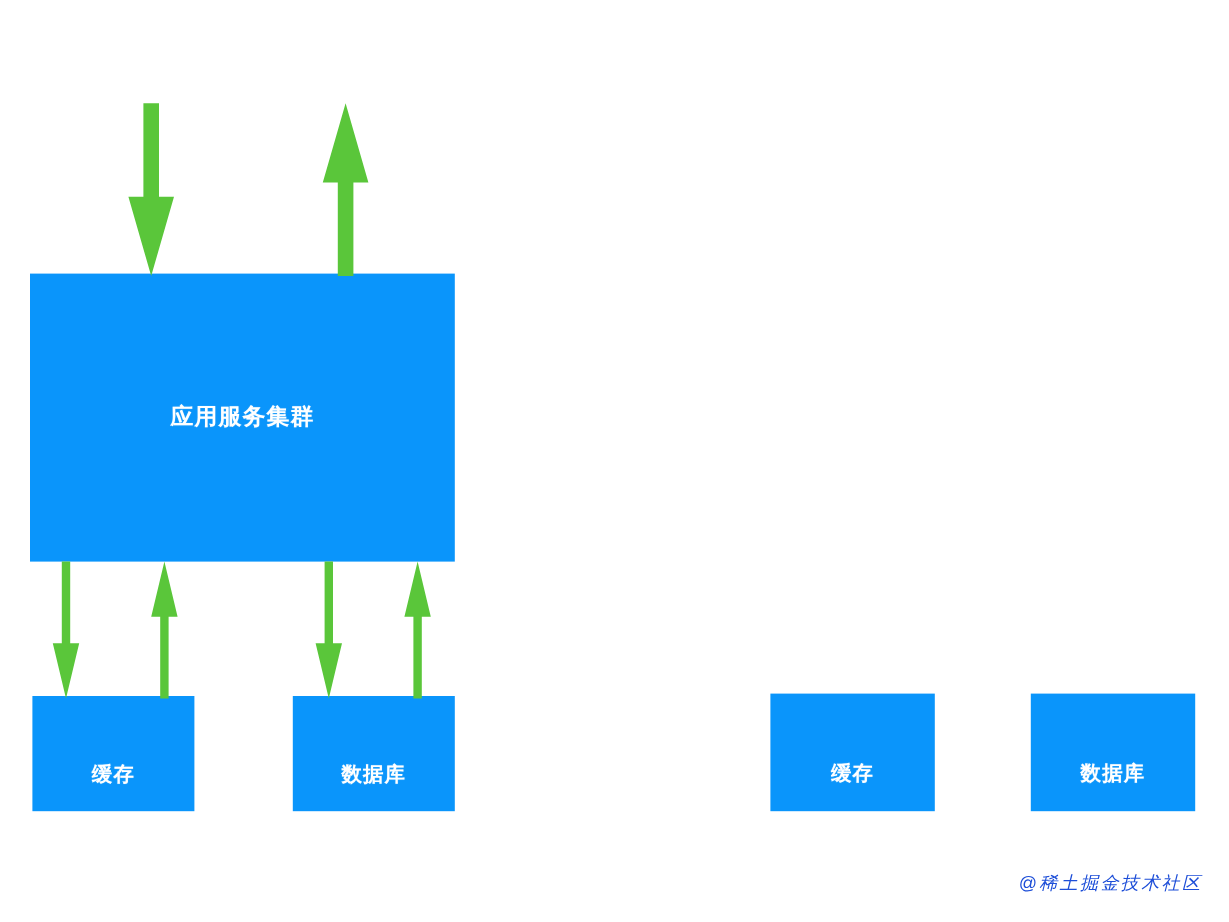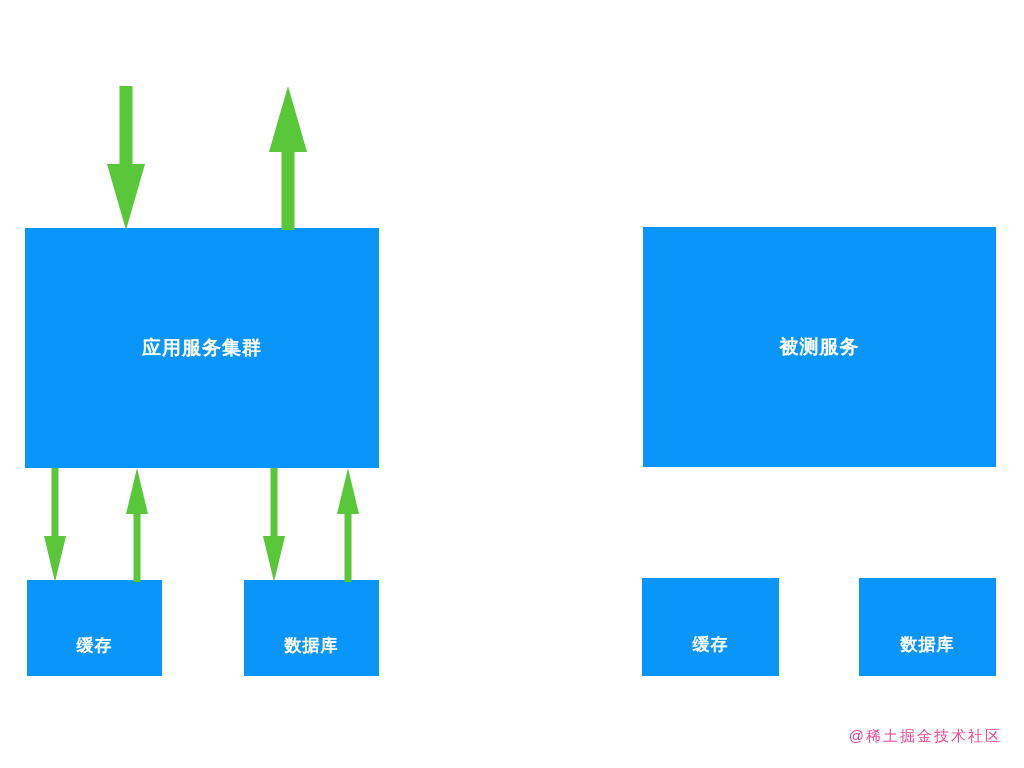--- a/index.html
+++ b/index.html
@@ -71,23 +71,20 @@
   </div>
 
   <div class="node small" style="left: 27px; top: 580px; width: 135px; height: 96px; background: rgb(10, 149, 251);">
     <span class="node-label" style="color: rgb(255, 255, 255);">缓存</span>
   </div>
 
   <div class="node small" style="left: 244px; top: 580px; width: 135px; height: 96px; background: rgb(10, 149, 251);">
     <span class="node-label" style="color: rgb(255, 255, 255);">数据库</span>
   </div>
 
-  <div class="node" style="left: 643px; top: 227px; width: 353px; height: 240px; background: rgb(10, 149, 251);">
-    <span class="node-label" style="color: rgb(255, 255, 255);">被测服务</span>
-  </div>
 
   <div class="node small" style="left: 642px; top: 578px; width: 137px; height: 98px; background: rgb(10, 149, 251);">
     <span class="node-label" style="color: rgb(255, 255, 255);">缓存</span>
   </div>
 
   <div class="node small" style="left: 859px; top: 578px; width: 137px; height: 98px; background: rgb(10, 149, 251);">
     <span class="node-label" style="color: rgb(255, 255, 255);">数据库</span>
   </div>
 
   <div id="arrow-layer">
@@ -116,15 +113,15 @@
           <polygon points="7.5,0 14.5,0 14.5,68 22,68 11,114 0,68 7.5,68" fill="#5ac63a"></polygon>
         </svg>
       </div>
       <div class="arrow" style="left: 337px; top: 468px; width: 22px; height: 114px;">
         <svg viewBox="0 0 22 114" preserveAspectRatio="none">
           <polygon points="11,0 22,46 14.5,46 14.5,114 7.5,114 7.5,46 0,46" fill="#5ac63a"></polygon>
         </svg>
       </div>
     </div>
 
-  <div class="watermark" style="color: #ec4899;">@稀土掘金技术社区</div>
+  <div class="watermark" style="color: #1d4ed8; font-style: italic;">@稀土掘金技术社区</div>
 
 </div>
 
 </body></html>

